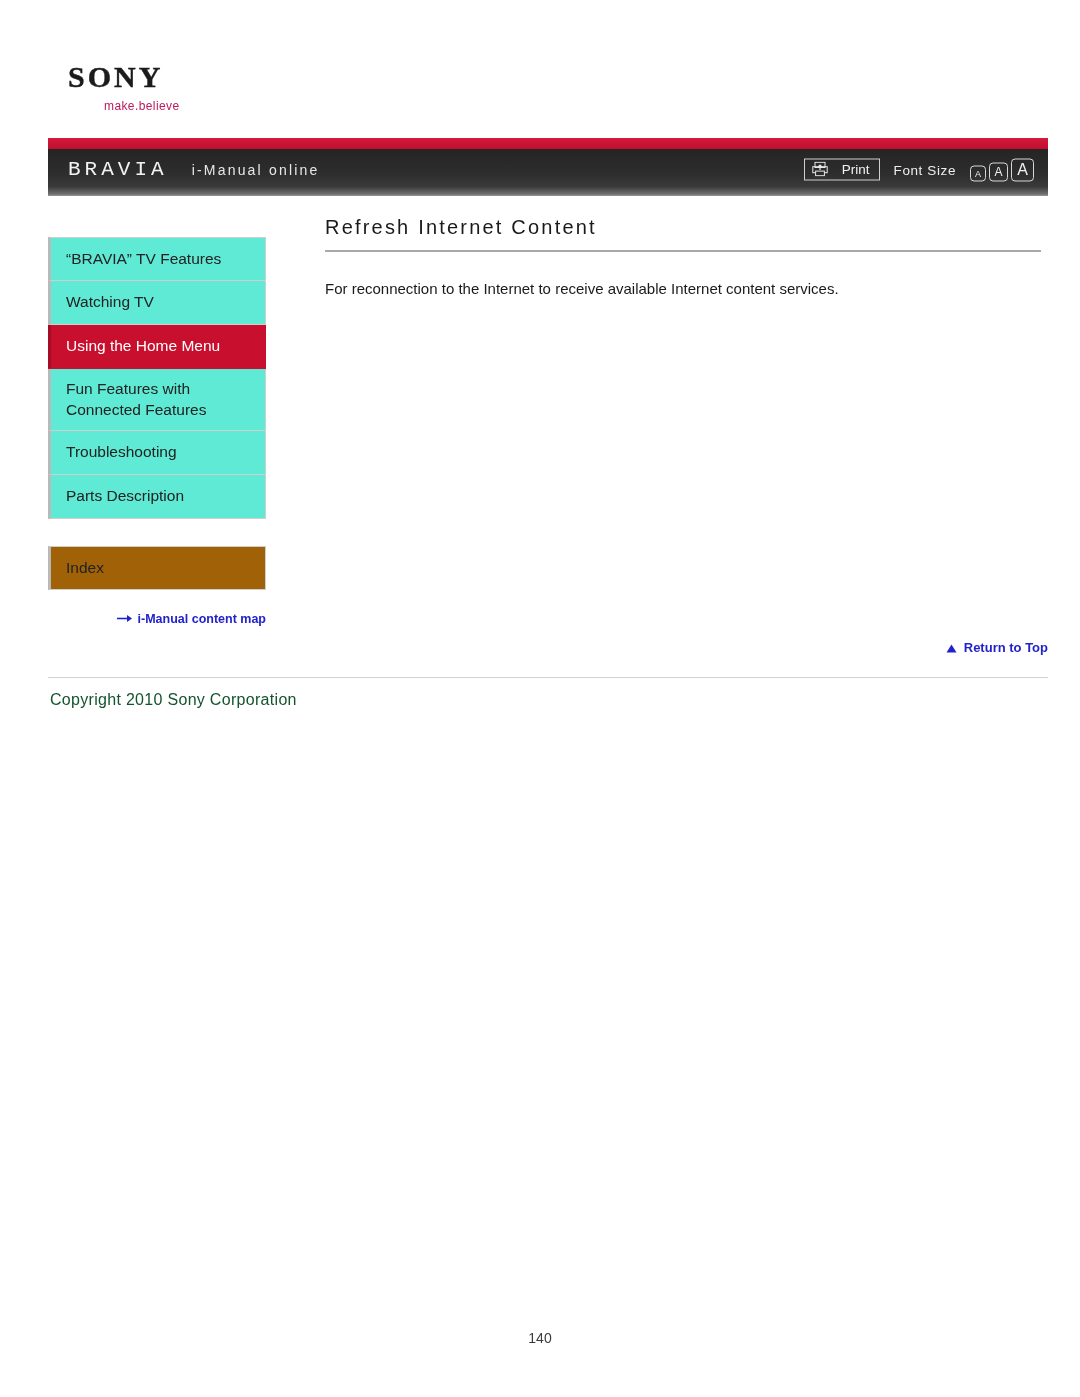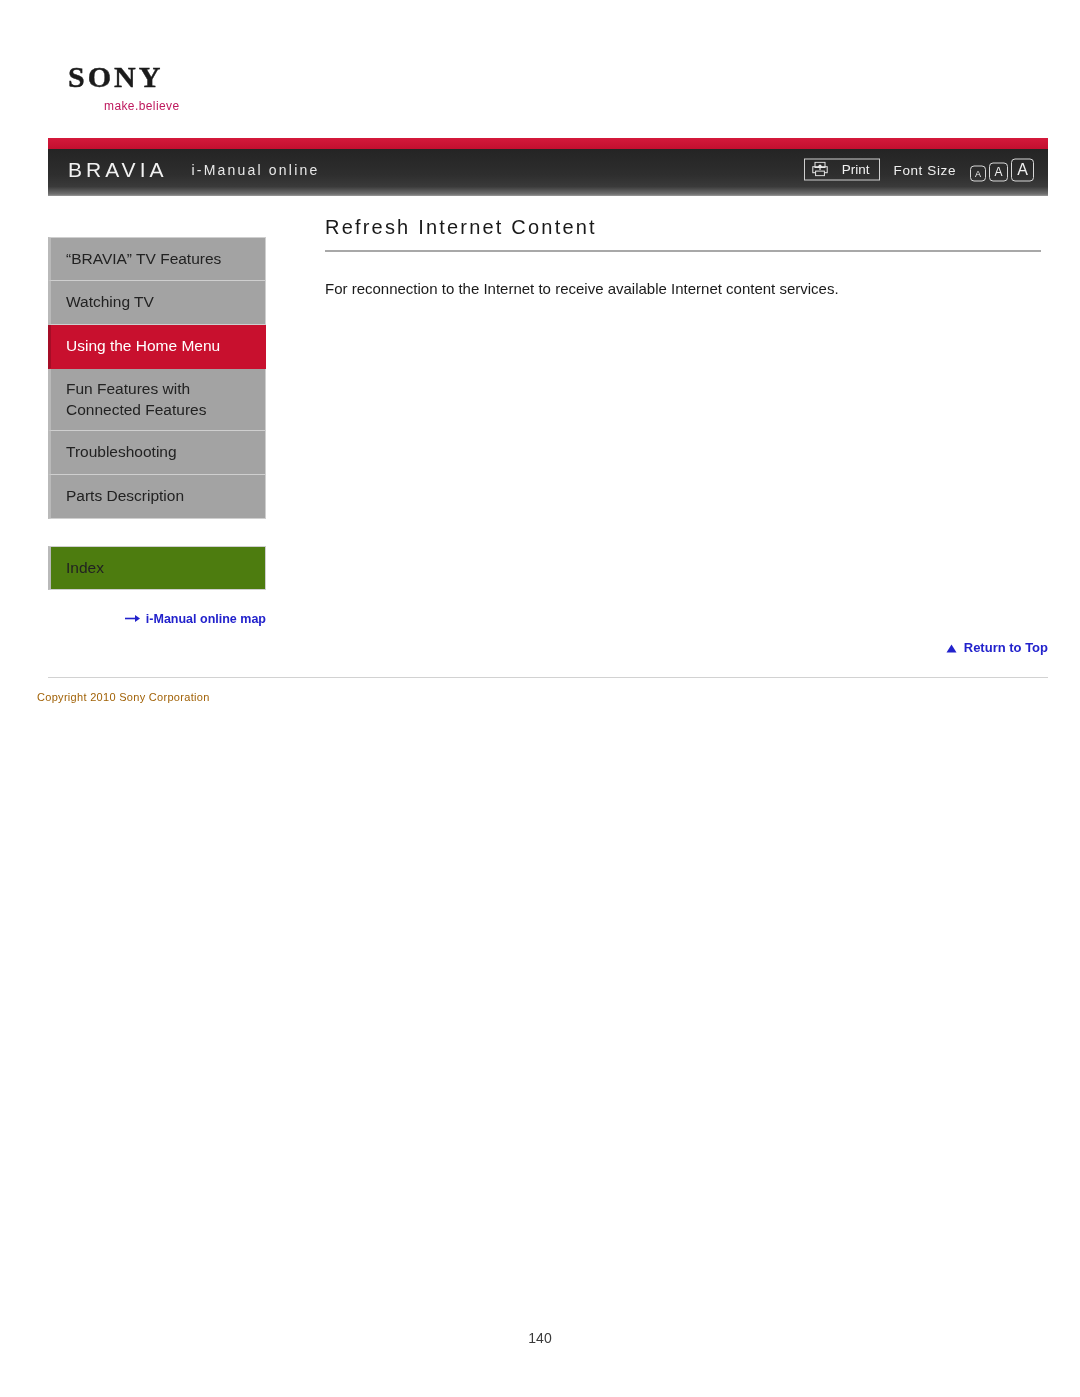--- a/index.html
+++ b/index.html
@@ -62,21 +62,21 @@
     height: 47px;
     width: 100%;
     background: #2b2b2b;
     background: linear-gradient(to bottom, #242424 0%, #2e2e2e 55%, #3a3a3a 80%, #707070 96%, #9a9a9a 100%);
     display: flex;
     align-items: center;
     position: relative;
   }
   .brand-bravia {
     margin-left: 20px;
-    font-family: Liberation Sans, sans-serif;
+    font-family: Liberation Mono, monospace;
     font-size: 21px;
     font-weight: 400;
     letter-spacing: 4px;
     color: #f2f2f2;
     line-height: 1;
     margin-bottom: 6px;
   }
   .brand-sub {
     margin-left: 24px;
     font-size: 14px;
@@ -138,21 +138,21 @@
 
   
   .sidebar {
     position: absolute;
     left: 48px;
     top: 237px;
     width: 218px;
   }
   .nav-group { border-top: 1px solid #c9c9c9; }
   .nav-item {
-    background: #a3a3a3;
+    background: #5eead4;
     border: 1px solid #cfcfcf;
     border-top: none;
     border-left: 3px solid #b9b9b9;
     min-height: 44px;
     display: flex;
     align-items: center;
     padding: 6px 10px 6px 15px;
     font-size: 15.5px;
     color: #222222;
     line-height: 1.35;
@@ -161,21 +161,21 @@
   .nav-item.first { border-top: 1px solid #cfcfcf; }
   .nav-item.active {
     background: #c8102e;
     color: #ffffff;
     border-color: #c8102e;
     border-left-color: #a50d26;
   }
   .nav-item.two-line { min-height: 62px; }
   .nav-index {
     margin-top: 27px;
-    background: #4d7c0f;
+    background: #a16207;
     border: 1px solid #cfcfcf;
     border-left: 3px solid #b9b9b9;
     min-height: 44px;
     display: flex;
     align-items: center;
     padding: 6px 10px 6px 15px;
     font-size: 15.5px;
     color: #222222;
     cursor: pointer;
   }
@@ -252,24 +252,24 @@
   .footer-rule {
     position: absolute;
     left: 48px;
     top: 677px;
     width: 1000px;
     height: 1px;
     background: #d2d2d2;
   }
   .copyright {
     position: absolute;
-    left: 37px;
+    left: 50px;
     top: 691px;
-    font-size: 11px;
-    color: #a16207;
+    font-size: 16px;
+    color: #14532d;
     letter-spacing: 0.3px;
   }
   .page-number {
     position: absolute;
     left: 0;
     top: 1330px;
     width: 1080px;
     text-align: center;
     font-size: 14px;
     color: #3a3a3a;
@@ -339,21 +339,21 @@
     <span>Index</span>
   </div>
 
   <div class="map-link">
     <span class="arrow-right-icon">
       <svg width="16" height="9" viewBox="0 0 16 9" xmlns="http://www.w3.org/2000/svg">
         <path d="M0 4.5 L11 4.5" stroke="#2222cc" stroke-width="1.6"></path>
         <path d="M10 1 L15 4.5 L10 8 Z" fill="#2222cc"></path>
       </svg>
     </span>
-    <span>i-Manual online map</span>
+    <span>i-Manual content map</span>
   </div>
 </nav>
 
 <main class="main">
 
   <h1 class="page-title">Refresh Internet Content</h1>
   <div class="title-rule"></div>
 
   <p class="body-text">For reconnection to the Internet to receive available Internet content services.</p>
 </main>

